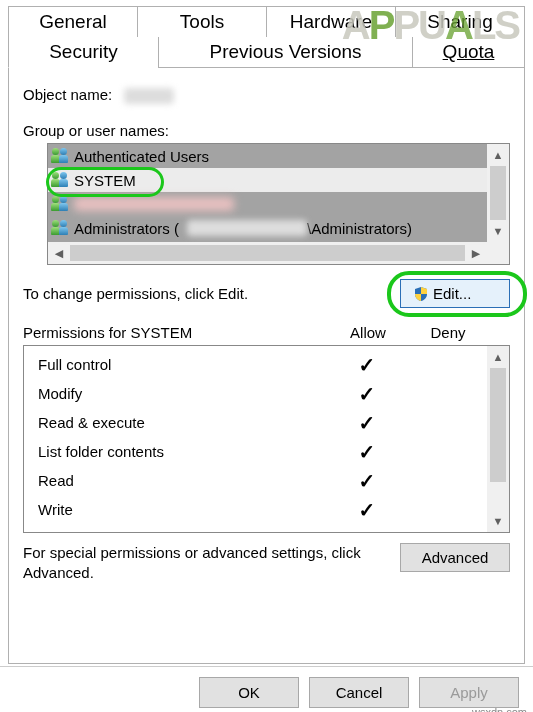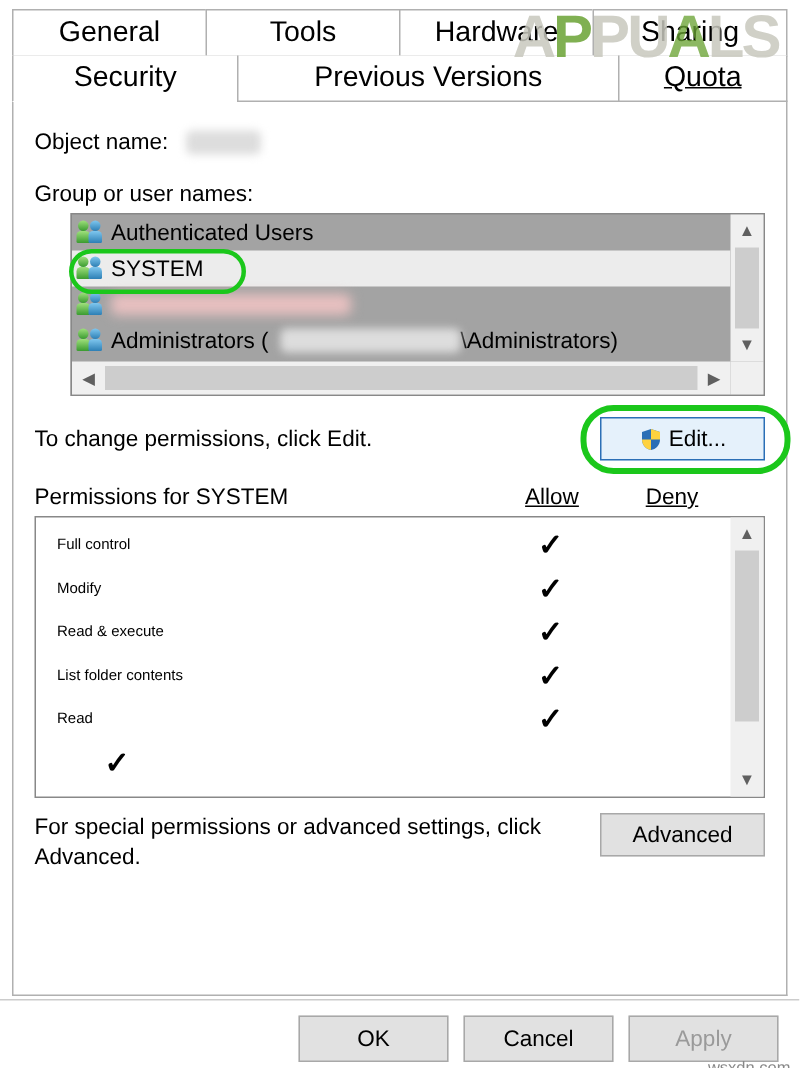--- a/index.html
+++ b/index.html
@@ -148,54 +148,54 @@
     font: inherit;
     padding: 4px 16px;
     min-width: 96px;
     text-align:center;
     box-sizing:border-box;
   }
   .btn.edit {
     border:1px solid #2b6fb6;
     background:#e5f1fb;
     min-width: 110px;
-    display:flex; align-items:center; justify-content:center;
+    display:flex; align-items:center; justify-content:flex-start;
     gap:4px;
     padding:5px 12px;
   }
   .shield {
     width:16px; height:16px; display:inline-block; position:relative;
   }
   .shield svg { width:16px; height:16px; display:block; }
   .green-circle.c2 {
     left:364px; top:-8px;
     width:132px; height:38px;
     border-width:4px;
     border-radius:22px;
   }
   
   .perm-head {
     display:flex;
     font-size:15px;
     margin-bottom:4px;
   }
   .perm-head .lab { flex:1; }
-  .perm-head .col { width:80px; text-align:center;text-decoration:underline; }
+  .perm-head .col { width:80px; text-align:center; }
   .perm-box {
     border:1px solid #888;
     height:186px;
     position:relative;
   }
   .perm-rows {
     position:absolute; left:0; right:22px; top:0; bottom:0;
     padding: 4px 0 0 14px;
   }
   .perm-row {
     display:flex; align-items:center; height:29px;
-    font-size:10px;
+    font-size:15px;
   }
   .perm-row .pname { flex:1; }
   .perm-row .pcol { width:80px; text-align:center; font-size:20px; font-weight:bold; }
   .check::before { content:"\2713"; }
   .perm-vbar {
     position:absolute; right:0; top:0; bottom:0; width:22px;
     background:#f0f0f0; display:flex; flex-direction:column;
   }
   .perm-vbar .arr {height:22px; display:flex;align-items:center;justify-content:center;color:#606060;font-size:11px;}
   .perm-vbar .track { flex:1; position:relative; }
@@ -375,20 +375,21 @@
           <div class="pname">List folder contents</div>
           <div class="pcol check"></div>
           <div class="pcol"></div>
         </div>
         <div class="perm-row">
           <div class="pname">Read</div>
           <div class="pcol check"></div>
           <div class="pcol"></div>
         </div>
         <div class="perm-row">
+          <div class="pname">Write</div>
           <div class="pcol check"></div>
           <div class="pcol"></div>
         </div>
       </div>
       <div class="perm-vbar">
         <div class="arr">▲</div>
         <div class="track">
             <div class="thumb"></div>
           </div>
         <div class="arr">▼</div>

